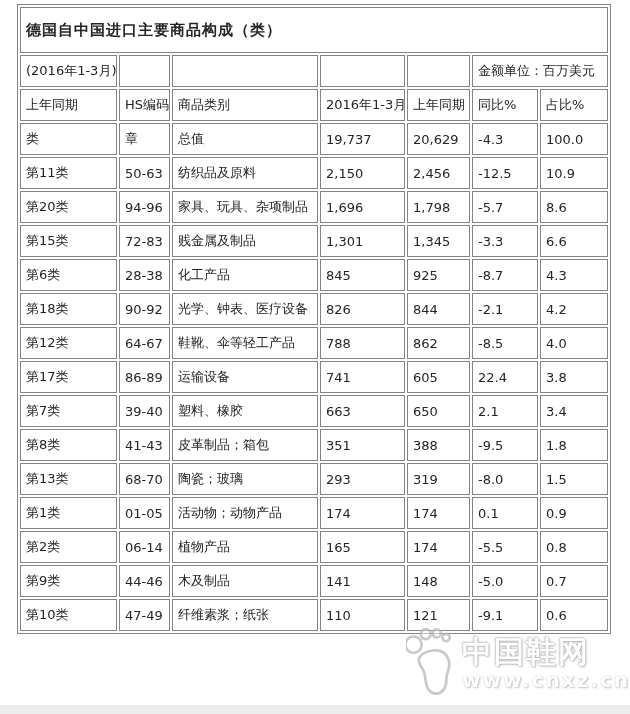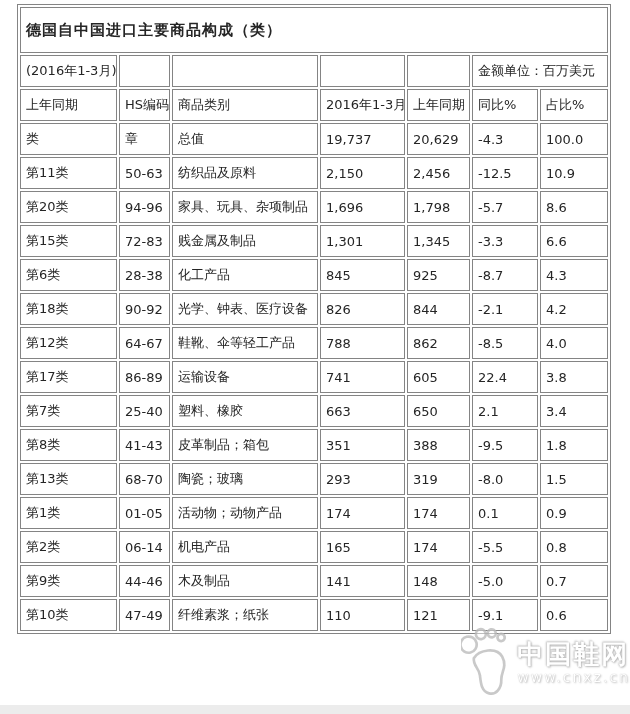--- a/index.html
+++ b/index.html
@@ -59,31 +59,31 @@
     position: absolute;
     right: 0px;
     bottom: 12px;
     display: flex;
     align-items: center;
     z-index: 5;
     pointer-events: none;
   }
   .wm-text { display: flex; flex-direction: column; align-items: flex-start; }
   .wm-name {
-    font-size: 26px;
+    font-size: 30px;
     font-weight: bold;
     letter-spacing: 2px;
     color: var(--watermark-text, #ffffff);
     opacity: 0.92;
     text-shadow: 0 0 1px #9f9f9f, 1px 1px 2px #b5b5b5, -1px -1px 2px #c8c8c8;
     line-height: 1.1;
   }
   .wm-url {
-    font-size: 14px;
-    font-weight: normal;
+    font-size: 20px;
+    font-weight: bold;
     letter-spacing: 2px;
     color: var(--watermark-text, #ffffff);
     opacity: 0.9;
     text-shadow: 0 0 1px #a8a8a8, 1px 1px 2px #bdbdbd;
     line-height: 1.2;
   }
   .wm-logo { margin-right: 2px; opacity: 0.85; }
 </style>
 </head>
 <body>
@@ -189,21 +189,21 @@
           <td>第17类</td>
           <td>86-89</td>
           <td>运输设备</td>
           <td>741</td>
           <td>605</td>
           <td>22.4</td>
           <td>3.8</td>
         </tr>
         <tr>
           <td>第7类</td>
-          <td>25-40</td>
+          <td>39-40</td>
           <td>塑料、橡胶</td>
           <td>663</td>
           <td>650</td>
           <td>2.1</td>
           <td>3.4</td>
         </tr>
         <tr>
           <td>第8类</td>
           <td>41-43</td>
           <td>皮革制品；箱包</td>
@@ -226,21 +226,21 @@
           <td>01-05</td>
           <td>活动物；动物产品</td>
           <td>174</td>
           <td>174</td>
           <td>0.1</td>
           <td>0.9</td>
         </tr>
         <tr>
           <td>第2类</td>
           <td>06-14</td>
-          <td>机电产品</td>
+          <td>植物产品</td>
           <td>165</td>
           <td>174</td>
           <td>-5.5</td>
           <td>0.8</td>
         </tr>
         <tr>
           <td>第9类</td>
           <td>44-46</td>
           <td>木及制品</td>
           <td>141</td>

